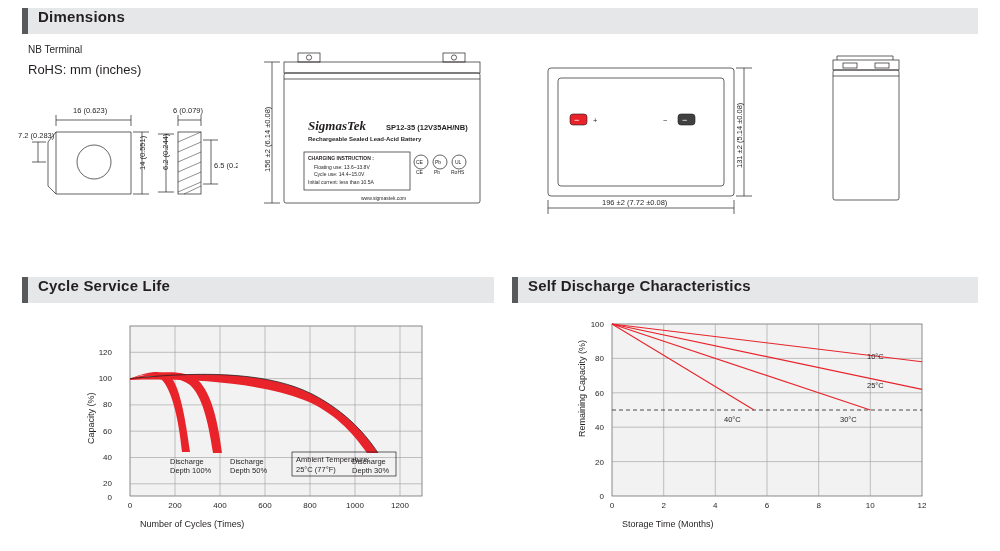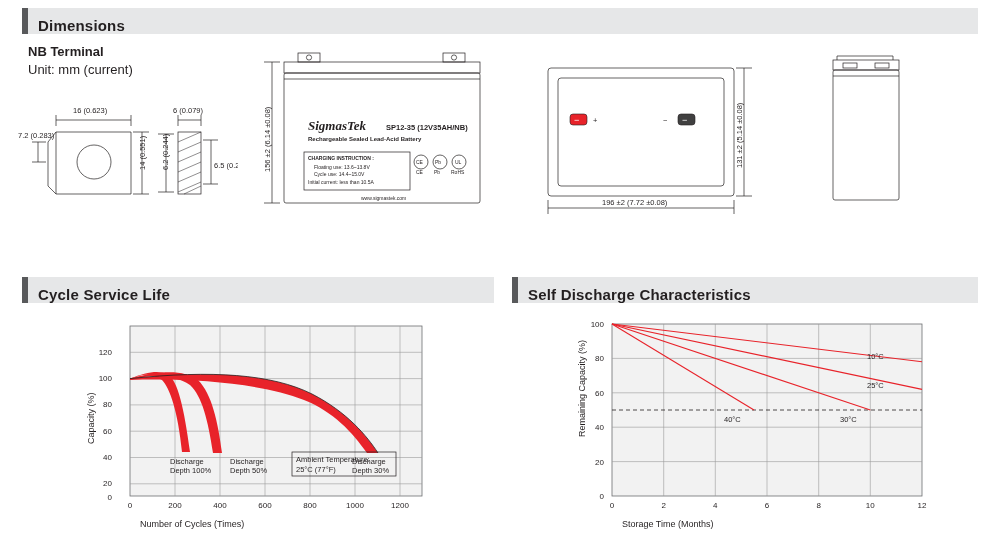--- a/index.html
+++ b/index.html
@@ -9,29 +9,29 @@
     font-family:"Liberation Sans", sans-serif;
     color:#231f20;
     position:relative;
     overflow:hidden;
   }
   .sec-header{
     position:absolute;
     background:#e6e7e8;
     border-left:6px solid #58595b;
     box-sizing:border-box;
-    display:flex;align-items:flex-end;
+    display:flex;align-items:flex-start;
     padding-left:10px;
   }
   .sec-header span{font-weight:bold;font-size:15px;letter-spacing:.2px;}
   #dimensions-header{left:22px;top:8px;width:956px;height:26px;}
   #cycle-header{left:22px;top:277px;width:472px;height:26px;}
   #self-header{left:512px;top:277px;width:466px;height:26px;}
 
-  .sub-title{position:absolute;font-weight:bold;font-size:13px;}
+  .sub-title{position:absolute;font-weight:normal;font-size:10px;}
   .sub-unit{position:absolute;font-size:13px;}
 
   svg{display:block;}
   .dimline{stroke:#231f20;stroke-width:.7;fill:none;}
   .thin{stroke:#231f20;stroke-width:.7;fill:none;}
   .lbl{font-family:"Liberation Sans", sans-serif;font-size:7.5px;fill:#231f20;}
   .lbl6{font-family:"Liberation Sans", sans-serif;font-size:6px;fill:#231f20;}
   .lbl5{font-family:"Liberation Sans", sans-serif;font-size:5px;fill:#231f20;}
   .axlbl{font-family:"Liberation Sans", sans-serif;font-size:8px;fill:#231f20;}
   .axttl{font-family:"Liberation Sans", sans-serif;font-size:9px;fill:#231f20;}
@@ -50,21 +50,21 @@
   <span>Dimensions</span>
 </div>
 <div class="sec-header" id="cycle-header">
   <span>Cycle Service Life</span>
 </div>
 <div class="sec-header" id="self-header">
   <span>Self Discharge Characteristics</span>
 </div>
 
 <div class="sub-title" style="left:28px;top:44px;">NB Terminal</div>
-<div class="sub-unit" style="left:28px;top:62px;">Unit: mm (current)</div>
+<div class="sub-unit" style="left:28px;top:62px;">RoHS: mm (inches)</div>
 
 <svg width="220" height="140" style="position:absolute;left:18px;top:98px;">
 
   <line class="dimline" x1="38" y1="17" x2="38" y2="28"></line>
   <line class="dimline" x1="113" y1="17" x2="113" y2="28"></line>
   <line class="dimline" x1="38" y1="22" x2="113" y2="22"></line>
   <text class="lbl" x="55" y="15">16 (0.623)</text>
 
   <path class="thin" d="M38,34 L113,34 L113,96 L38,96 Z" fill="#ffffff"></path>
   <path class="thin" d="M38,34 L30,44 L30,88 L38,96" fill="#ffffff"></path>

